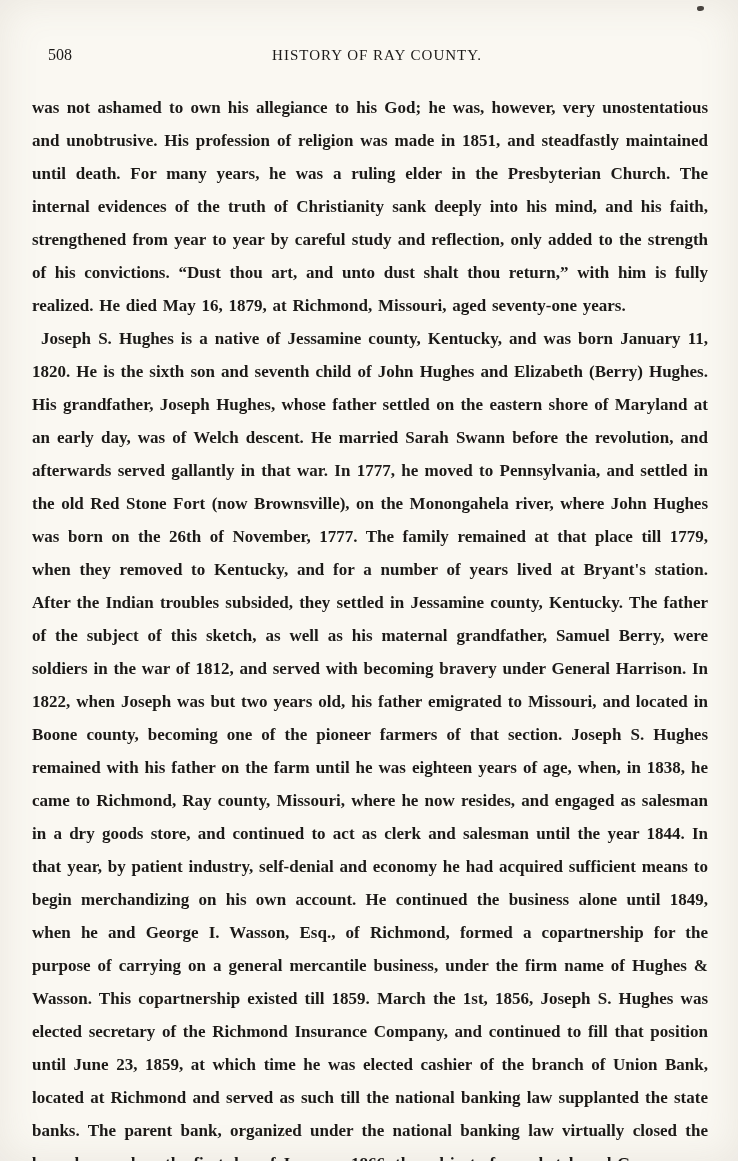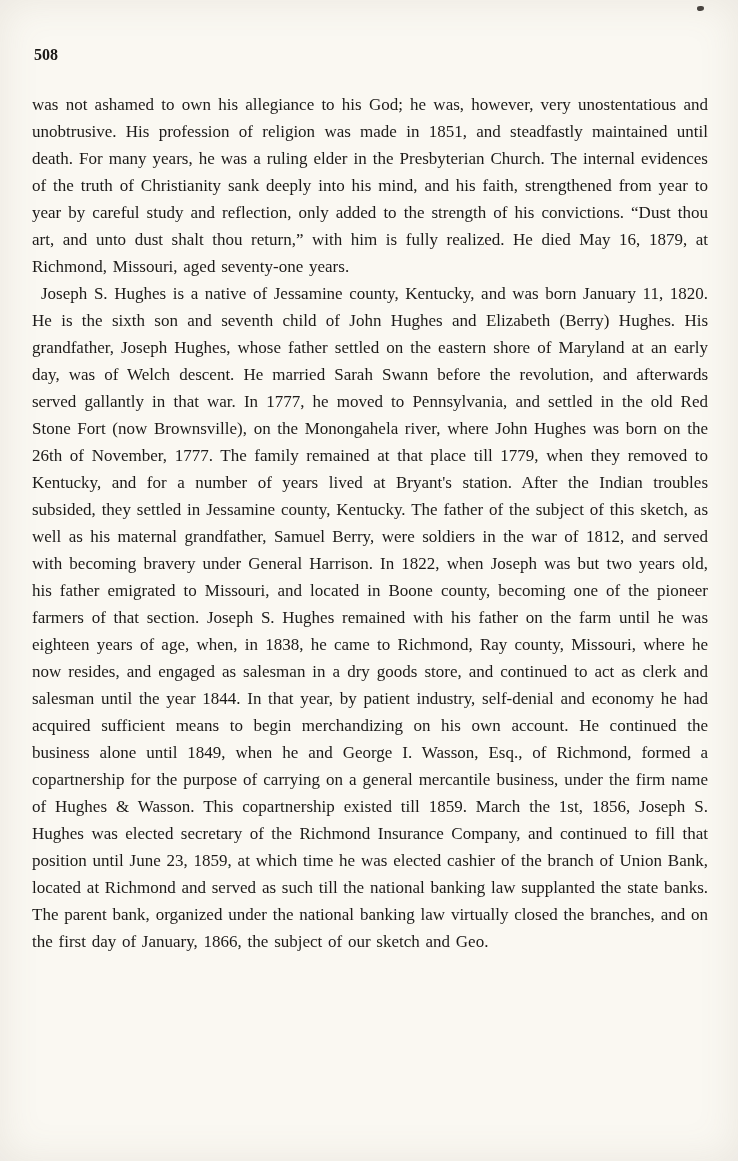--- a/index.html
+++ b/index.html
@@ -17,45 +17,46 @@
     padding: 40px 30px 30px 32px;
     font-family: "Liberation Serif", "DejaVu Serif", serif;
     color: #1c1a18;
     overflow: hidden;
     box-shadow: inset 0 0 40px rgba(120,110,90,0.12);
   }
   .running-head {
     display: grid;
     grid-template-columns: 1fr auto 1fr;
     align-items: baseline;
-    font-weight: bold;
+    font-weight: normal;
     font-size: 15px;
     letter-spacing: 1px;
-    margin: 6px 2px 0 2px;
+    margin: 6px 2px 0 16px;
     gap: 21px;
   }
   .running-head .page-num {
     justify-self: start;
     font-size: 16px;
     letter-spacing: 0;
   }
   .running-head .head-title {
     justify-self: center;
     white-space: nowrap;
   }
   .running-head .head-spacer {
     justify-self: end;
   }
   .body-text {
     font-size: 17px;
-    line-height: 27px;
+    line-height: 33px;
     text-align: justify;
     text-justify: inter-word;
     margin: 0;
     word-spacing: 1.5px;
+    font-weight: bold;
   }
   p.continuation {
     margin-top: 27px;
     text-indent: 0;
   }
   h2.section-heading {
     font-family: "Liberation Serif", "DejaVu Serif", serif;
     font-size: 19px;
     font-weight: normal;
     letter-spacing: 1.5px;
@@ -79,20 +80,21 @@
 </style>
 </head>
 <body>
 
 <div class="scan-page">
 
   <span class="scan-artifact"></span>
 
   <div class="running-head">
     <span class="page-num">508</span>
+    <span class="head-title">HISTORY OF RAY COUNTY.</span>
     <span class="head-spacer"></span>
   </div>
 
   <p class="body-text continuation">was not ashamed to own his allegiance to his God; he was, however, very unostentatious and unobtrusive.  His profession of religion was made in 1851, and steadfastly maintained until death.  For many years, he was a ruling elder in the Presbyterian Church.  The internal evidences of the truth of Christianity sank deeply into his mind, and his faith, strengthened from year to year by careful study and reflection, only added to the strength of his convictions.  “Dust thou art, and unto dust shalt thou return,” with him is fully realized.  He died May 16, 1879, at Richmond, Missouri, aged seventy-one years.</p>
 
 
   <p class="body-text biography">Joseph S. Hughes is a native of Jessamine county, Kentucky, and was born January 11, 1820.  He is the sixth son and seventh child of John Hughes and Elizabeth (Berry) Hughes.  His grandfather, Joseph Hughes, whose father settled on the eastern shore of Maryland at an early day, was of Welch descent.  He married Sarah Swann before the revolution, and afterwards served gallantly in that war.  In 1777, he moved to Pennsylvania, and settled in the old Red Stone Fort (now Brownsville), on the Monongahela river, where John Hughes was born on the 26th of November, 1777.  The family remained at that place till 1779, when they removed to Kentucky, and for a number of years lived at Bryant's station.  After the Indian troubles subsided, they settled in Jessamine county, Kentucky.  The father of the subject of this sketch, as well as his maternal grandfather, Samuel Berry, were soldiers in the war of 1812, and served with becoming bravery under General Harrison.  In 1822, when Joseph was but two years old, his father emigrated to Missouri, and located in Boone county, becoming one of the pioneer farmers of that section.  Joseph S. Hughes remained with his father on the farm until he was eighteen years of age, when, in 1838, he came to Richmond, Ray county, Missouri, where he now resides, and engaged as salesman in a dry goods store, and continued to act as clerk and salesman until the year 1844.  In that year, by patient industry, self-denial and economy he had acquired sufficient means to begin merchandizing on his own account.  He continued the business alone until 1849, when he and George I. Wasson, Esq., of Richmond, formed a copartnership for the purpose of carrying on a general mercantile business, under the firm name of Hughes &amp; Wasson.  This copartnership existed till 1859.  March the 1st, 1856, Joseph S. Hughes was elected secretary of the Richmond Insurance Company, and continued to fill that position until June 23, 1859, at which time he was elected cashier of the branch of Union Bank, located at Richmond and served as such till the national banking law supplanted the state banks.  The parent bank, organized under the national banking law virtually closed the branches, and on the first day of January, 1866, the subject of our sketch and Geo.</p>
 
 </div>
 

